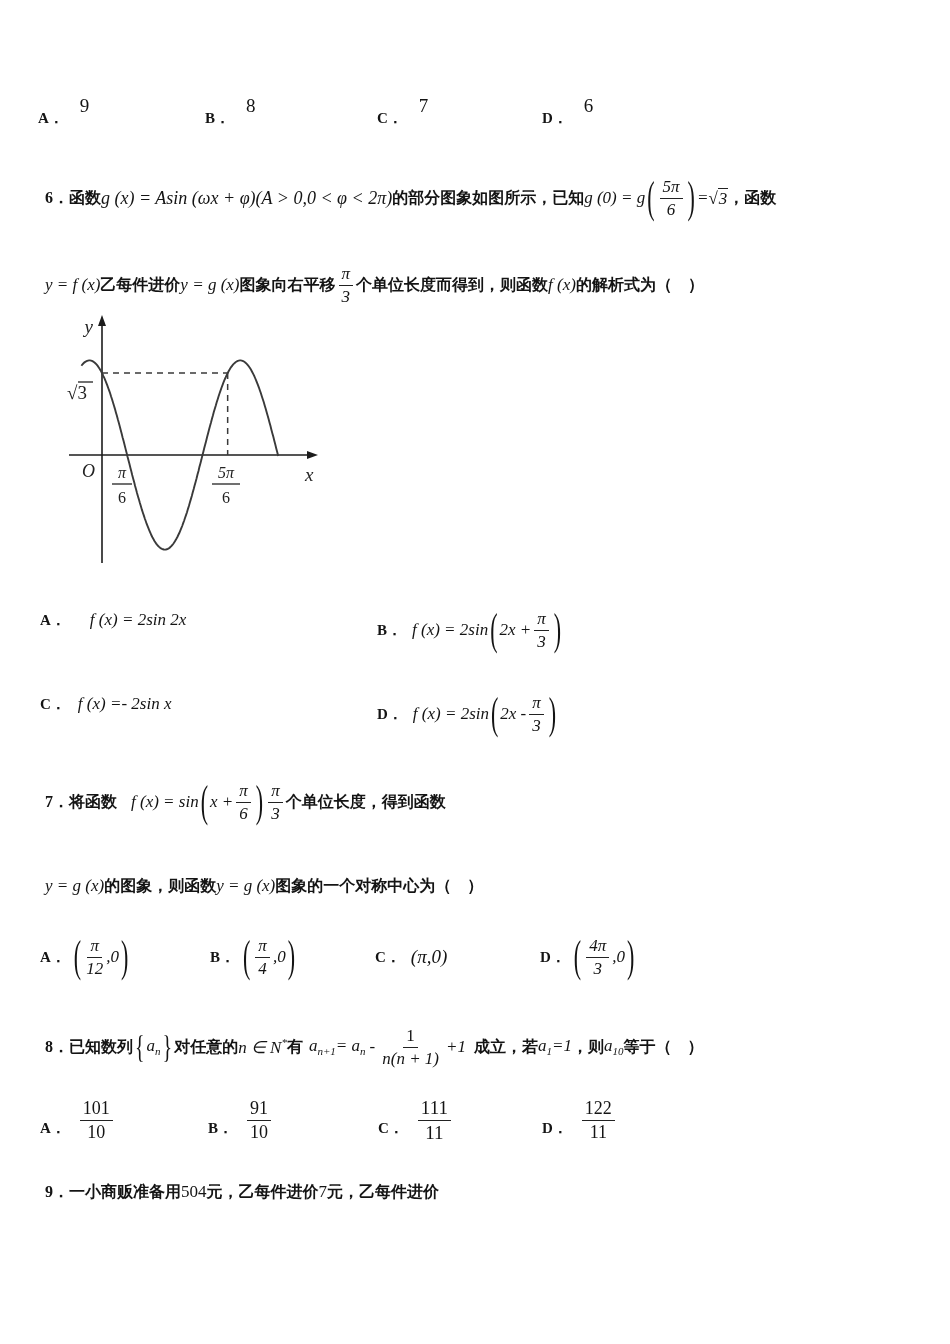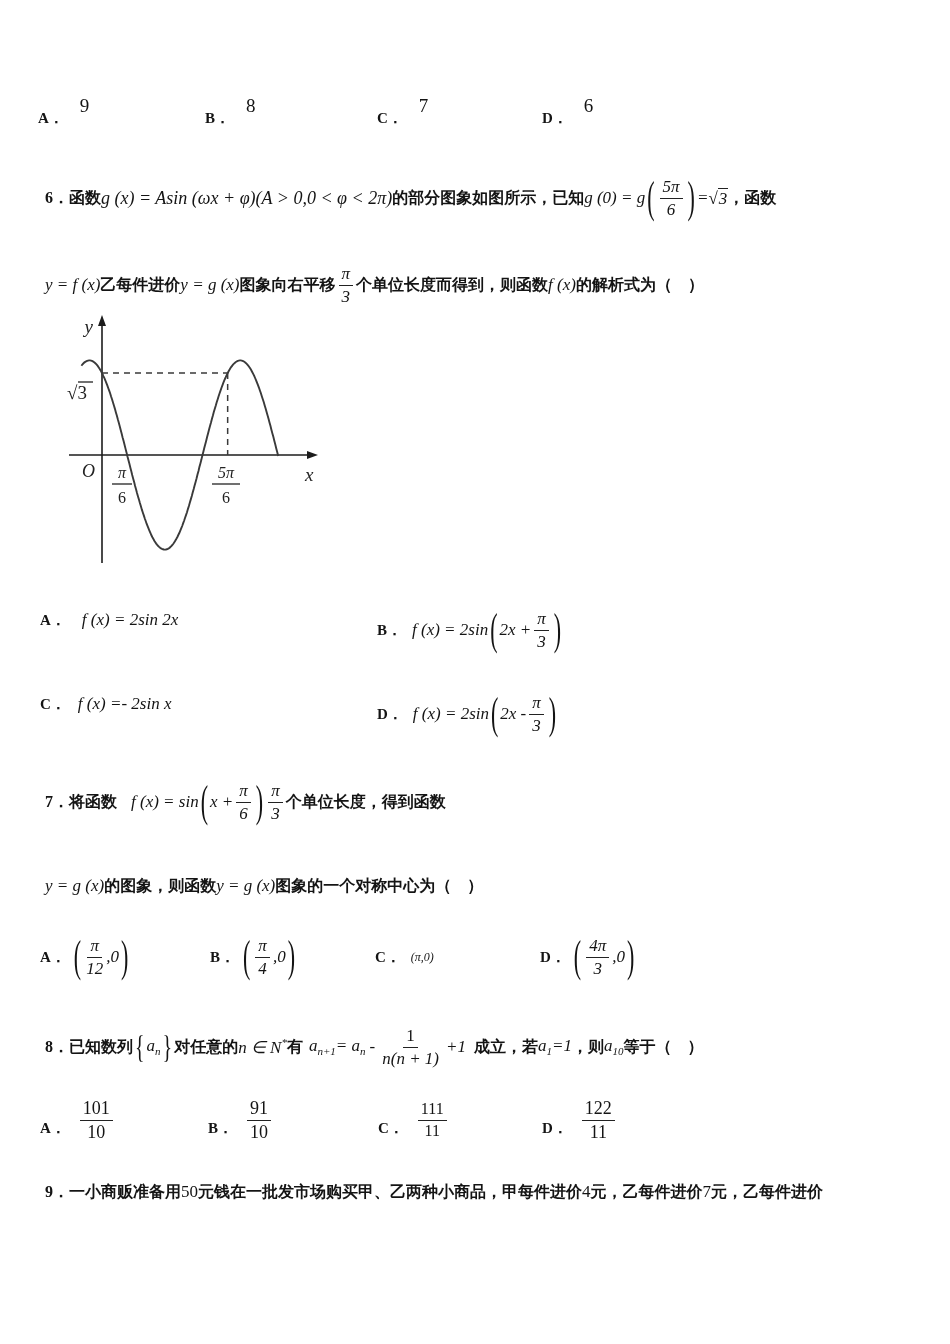--- a/index.html
+++ b/index.html
@@ -111,21 +111,21 @@
     <g transform="translate(171,165)">
       <text x="0" y="0" font-size="16" font-style="italic" text-anchor="middle">5π</text>
       <line x1="-14" y1="6" x2="14" y2="6" stroke="#222" stroke-width="1.3"></line>
       <text x="0" y="25" font-size="16" text-anchor="middle">6</text>
     </g>
   </svg>
 
   <div class="abs" style="top:596px;left:0;height:68px;width:950px;">
     <div class="abs row-flex" style="left:40px;top:14px;">
       <span class="lbl">A．</span>
-      <span class="m" style="margin-left:16px;text-align:center;">f (x) = 2sin 2x</span>
+      <span class="m" style="margin-left:24px;text-align:center;">f (x) = 2sin 2x</span>
     </div>
     <div class="abs row-flex" style="left:377px;top:0;height:68px;">
       <span class="lbl">B．</span>
       <span class="m" style="margin-left:10px;">f (x) = 2sin</span>
       <span class="m tp">(</span>
       <span class="m">2x +</span>
       <span class="frac">
         <span class="fnum">π</span>
         <span class="fden">3</span>
       </span>
@@ -192,21 +192,21 @@
       <span class="m tp" style="margin-left:8px;">(</span>
       <span class="frac">
         <span class="fnum">π</span>
         <span class="fden">4</span>
       </span>
       <span class="m">,0</span>
       <span class="m tp">)</span>
     </div>
     <div class="abs row-flex" style="left:375px;top:0;height:66px;">
       <span class="lbl">C．</span>
-      <span class="m" style="margin-left:10px;font-size:12px;">(π,0)</span>
+      <span class="m" style="margin-left:10px;font-size:19px;">(π,0)</span>
     </div>
     <div class="abs row-flex" style="left:540px;top:0;height:66px;">
       <span class="lbl">D．</span>
       <span class="m tp" style="margin-left:8px;">(</span>
       <span class="frac">
         <span class="fnum">4π</span>
         <span class="fden">3</span>
       </span>
       <span class="m">,0</span>
       <span class="m tp">)</span>
@@ -247,38 +247,37 @@
     </div>
     <div class="abs row-flex" style="left:208px;top:0;height:64px;">
       <span class="lbl" style="position:relative;top:8px;">B．</span>
       <span class="frac rm" style="margin-left:14px;font-size:18px;font-style:normal;">
         <span class="fnum">91</span>
         <span class="fden">10</span>
       </span>
     </div>
     <div class="abs row-flex" style="left:378px;top:0;height:64px;">
       <span class="lbl" style="position:relative;top:8px;">C．</span>
-      <span class="frac rm" style="margin-left:14px;font-size:16px;font-style:normal;">
+      <span class="frac rm" style="margin-left:14px;font-size:19px;font-style:normal;">
         <span class="fnum">111</span>
         <span class="fden">11</span>
       </span>
     </div>
     <div class="abs row-flex" style="left:542px;top:0;height:64px;">
       <span class="lbl" style="position:relative;top:8px;">D．</span>
       <span class="frac rm" style="margin-left:14px;font-size:18px;font-style:normal;">
         <span class="fnum">122</span>
         <span class="fden">11</span>
       </span>
     </div>
   </div>
 
   <div class="abs base-flex" style="top:1182px;left:45px;width:895px;">
     <span class="cn">9．</span>
     <span class="cn">一小商贩准备用</span>
     <span class="m rm">50</span>
-    <span class="cn">元钱在一批发市场购买甲、乙两种小商品，甲每件进价</span>
     <span class="m rm">4</span>
     <span class="cn">元，乙每件进价</span>
     <span class="m rm">7</span>
     <span class="cn">元，乙每件进价</span>
   </div>
 
 </div>
 
 </body></html>

